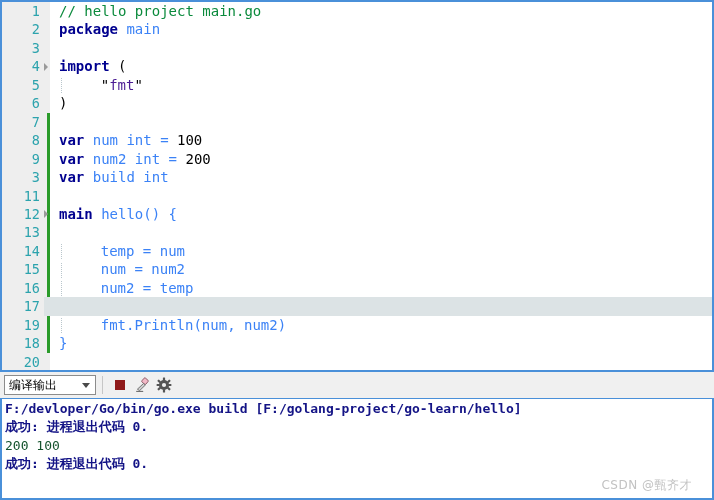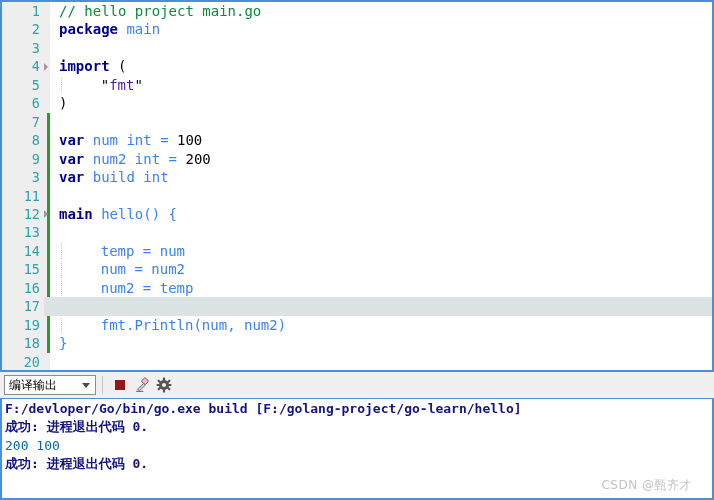--- a/index.html
+++ b/index.html
@@ -188,21 +188,21 @@
   }
   .console-line {
     font-family: "DejaVu Sans Mono", "Liberation Mono", monospace;
     font-size: 13px;
     line-height: 18.3px;
     white-space: pre;
     color: #141486;
     font-weight: bold;
   }
   .console-line.plainout {
-    color: #0369a1;
+    color: #14532d;
     font-weight: normal;
   }
   .watermark {
     position: absolute;
     right: 20px;
     bottom: 4px;
     font-size: 12px;
     color: #c2c2c2;
     font-family: "DejaVu Sans", "Liberation Sans", sans-serif;
     letter-spacing: 0.5px;

